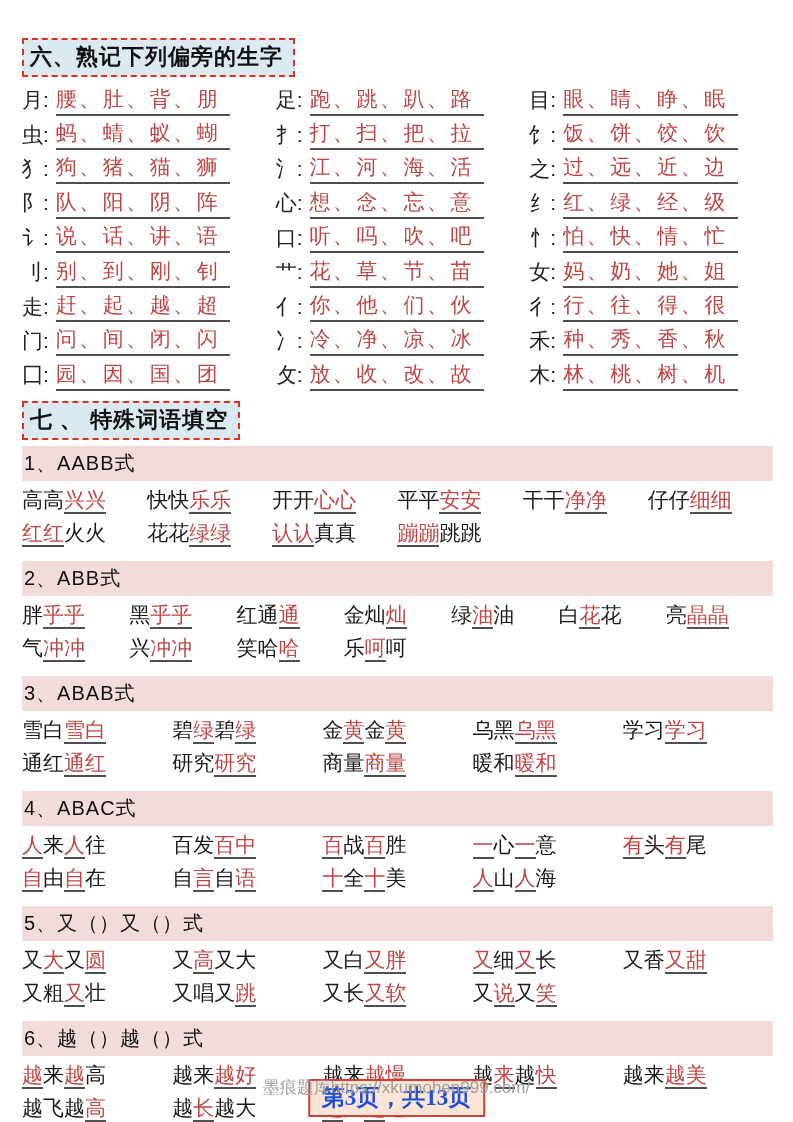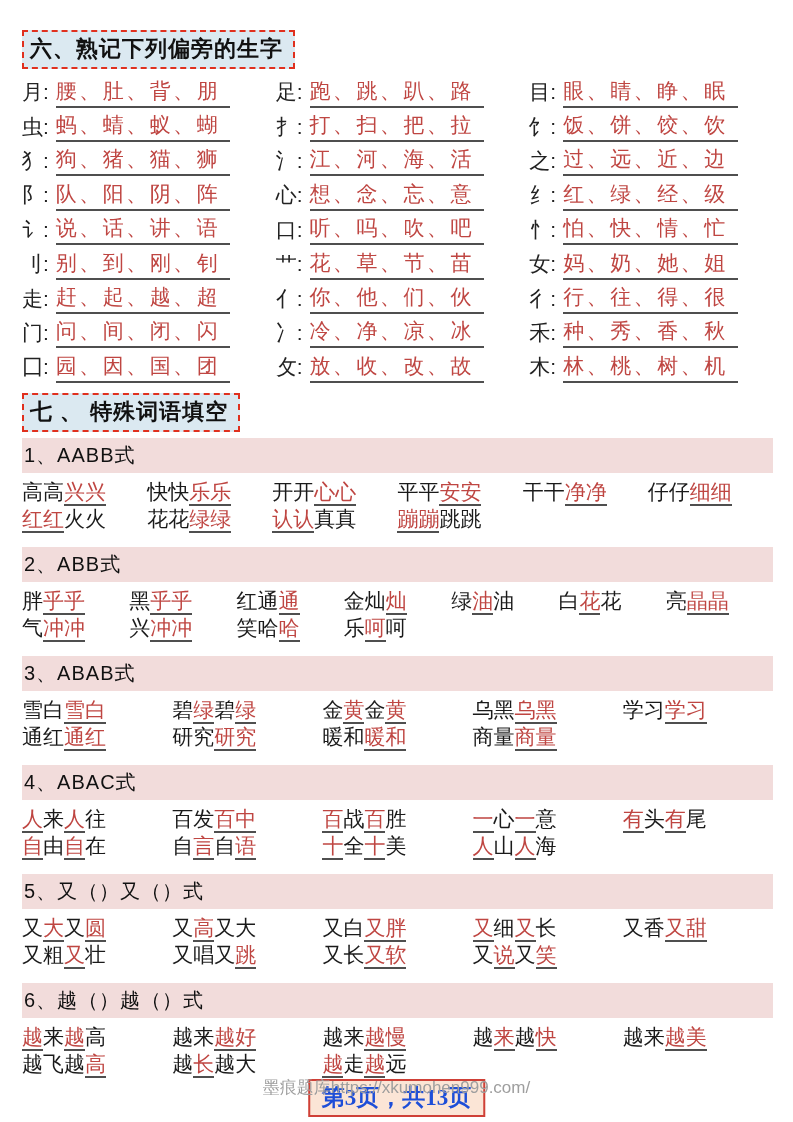--- a/index.html
+++ b/index.html
@@ -12,21 +12,21 @@
     --box-border:#cf4037;
     --wm:#9e9e9e;
   }
   *{box-sizing:border-box;}
   html,body{margin:0;padding:0;background:#ffffff;}
   .page{
     position:relative;
     width:793px;height:1122px;
     background:#ffffff;
     font-family:"Liberation Sans",sans-serif;
-    padding:30px 20px 0 22px;
+    padding:38px 20px 0 22px;
     overflow:hidden;
     color:#1a1a1a;
   }
   .title-wrap{margin:0 0 6px 0;}
   .section-title{
     display:inline-block;
     background:var(--blue);
     border:2px dashed var(--dash-red);
     padding:2px 10px 3px 6px;
     font-size:22px;
@@ -60,21 +60,21 @@
     font-weight:normal;
     color:#111;
     padding:4px 4px 4px 2px;
     margin-top:6px;
     letter-spacing:1px;
   }
   .word-grid{
     display:grid;
     grid-template-columns:repeat(var(--n),1fr);
     padding:6px 0 9px 0;
-    row-gap:1px;
+    row-gap:7px;
     font-size:21px;
     line-height:26px;
   }
   .word{white-space:nowrap;}
   .seg-p{color:#1a1a1a;}
   .seg-r{
     color:var(--red-text);
     border-bottom:2px solid var(--underline);
     padding-bottom:1px;
   }
@@ -262,22 +262,22 @@
       </div>
       <div class="sub-header">3、ABAB式</div>
       <div class="word-grid" style="--n: 5;">
         <span class="word"><span class="seg-p">雪白</span><span class="seg-r">雪白</span></span>
         <span class="word"><span class="seg-p">碧</span><span class="seg-r">绿</span><span class="seg-p">碧</span><span class="seg-r">绿</span></span>
         <span class="word"><span class="seg-p">金</span><span class="seg-r">黄</span><span class="seg-p">金</span><span class="seg-r">黄</span></span>
         <span class="word"><span class="seg-p">乌黑</span><span class="seg-r">乌黑</span></span>
         <span class="word"><span class="seg-p">学习</span><span class="seg-r">学习</span></span>
         <span class="word"><span class="seg-p">通红</span><span class="seg-r">通红</span></span>
         <span class="word"><span class="seg-p">研究</span><span class="seg-r">研究</span></span>
+        <span class="word"><span class="seg-p">商量</span><span class="seg-r">商量</span></span>
         <span class="word"><span class="seg-p">暖和</span><span class="seg-r">暖和</span></span>
-        <span class="word"><span class="seg-p">商量</span><span class="seg-r">商量</span></span>
       </div>
       <div class="sub-header">4、ABAC式</div>
       <div class="word-grid" style="--n: 5;">
         <span class="word"><span class="seg-r">人</span><span class="seg-p">来</span><span class="seg-r">人</span><span class="seg-p">往</span></span>
         <span class="word"><span class="seg-p">百发</span><span class="seg-r">百中</span></span>
         <span class="word"><span class="seg-r">百</span><span class="seg-p">战</span><span class="seg-r">百</span><span class="seg-p">胜</span></span>
         <span class="word"><span class="seg-r">一</span><span class="seg-p">心</span><span class="seg-r">一</span><span class="seg-p">意</span></span>
         <span class="word"><span class="seg-r">有</span><span class="seg-p">头</span><span class="seg-r">有</span><span class="seg-p">尾</span></span>
         <span class="word"><span class="seg-r">自</span><span class="seg-p">由</span><span class="seg-r">自</span><span class="seg-p">在</span></span>
         <span class="word"><span class="seg-p">自</span><span class="seg-r">言</span><span class="seg-p">自</span><span class="seg-r">语</span></span>

